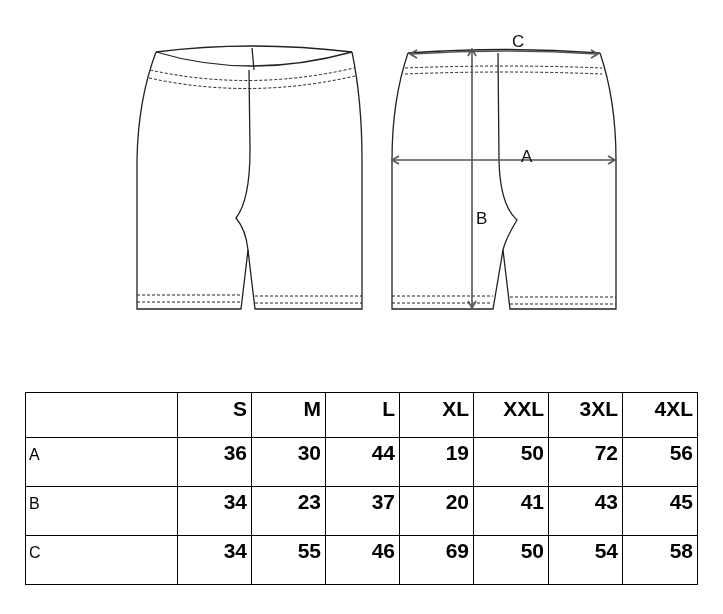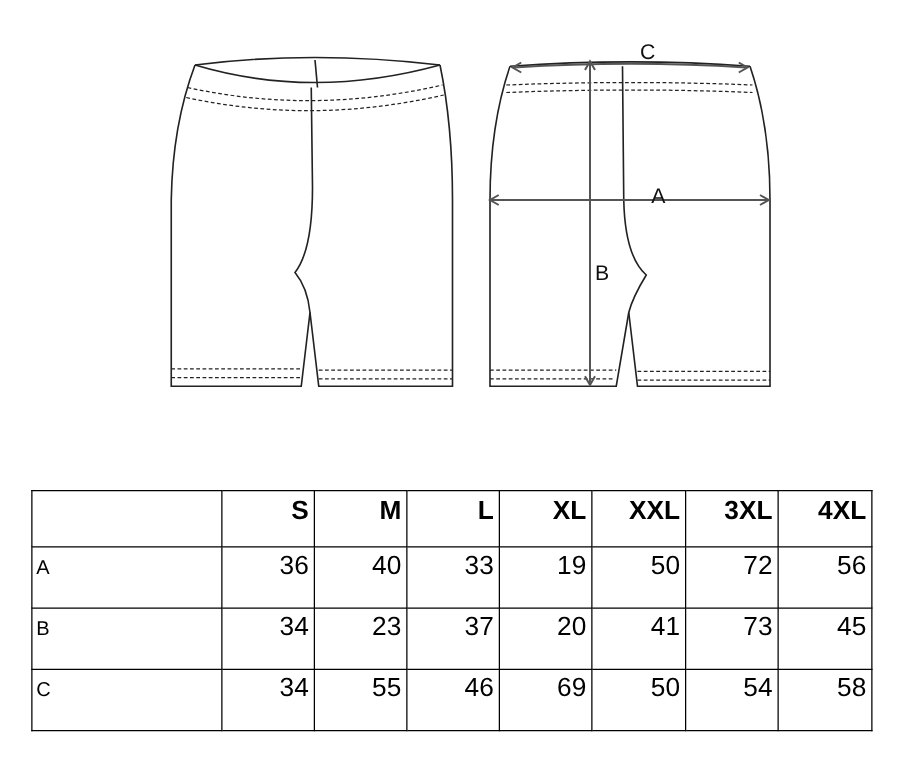--- a/index.html
+++ b/index.html
@@ -7,21 +7,21 @@
            font-family: "Liberation Sans", sans-serif; color: #000; }
     #drawing { position: absolute; left: 0; top: 0; width: 723px; height: 380px; }
     .lbl { font-family: "Liberation Sans", sans-serif; font-size: 17px; fill: #111; }
     #size-table { position: absolute; left: 25px; top: 392px; border-collapse: collapse;
                   table-layout: fixed; }
     #size-table td { border: 1px solid #000; height: 40px; padding: 0 4px;
                      font-size: 21px; text-align: right; vertical-align: middle; }
     #size-table tr.head td { font-weight: bold; vertical-align: top; padding-top: 4px; }
     #size-table td.rowlabel { text-align: left; font-size: 16px; vertical-align: top;
                               padding-top: 8px; padding-left: 3px; }
-    #size-table tr.body td.num { vertical-align: top; padding-top: 3px; }
+    #size-table tr.body td.num { vertical-align: top; padding-top: 3px; font-weight: bold; }
   </style>
 </head>
 <body>
 
 <svg id="drawing" width="723" height="380" viewBox="0 0 723 380" xmlns="http://www.w3.org/2000/svg">
 
   <g fill="none" stroke="#222" stroke-width="1.3">
 
     <path d="M156,52 Q250,40 352,52"></path>
     <path d="M156,52 Q250,80 352,52"></path>
@@ -84,35 +84,35 @@
     <td>M</td>
     <td>L</td>
     <td>XL</td>
     <td>XXL</td>
     <td>3XL</td>
     <td>4XL</td>
   </tr>
   <tr class="body">
     <td class="rowlabel">A</td>
     <td class="num">36</td>
-    <td class="num">40</td>
-    <td class="num">33</td>
+    <td class="num">30</td>
+    <td class="num">44</td>
     <td class="num">19</td>
     <td class="num">50</td>
     <td class="num">72</td>
     <td class="num">56</td>
   </tr>
   <tr class="body">
     <td class="rowlabel">B</td>
     <td class="num">34</td>
     <td class="num">23</td>
     <td class="num">37</td>
     <td class="num">20</td>
     <td class="num">41</td>
-    <td class="num">73</td>
+    <td class="num">43</td>
     <td class="num">45</td>
   </tr>
   <tr class="body">
     <td class="rowlabel">C</td>
     <td class="num">34</td>
     <td class="num">55</td>
     <td class="num">46</td>
     <td class="num">69</td>
     <td class="num">50</td>
     <td class="num">54</td>

